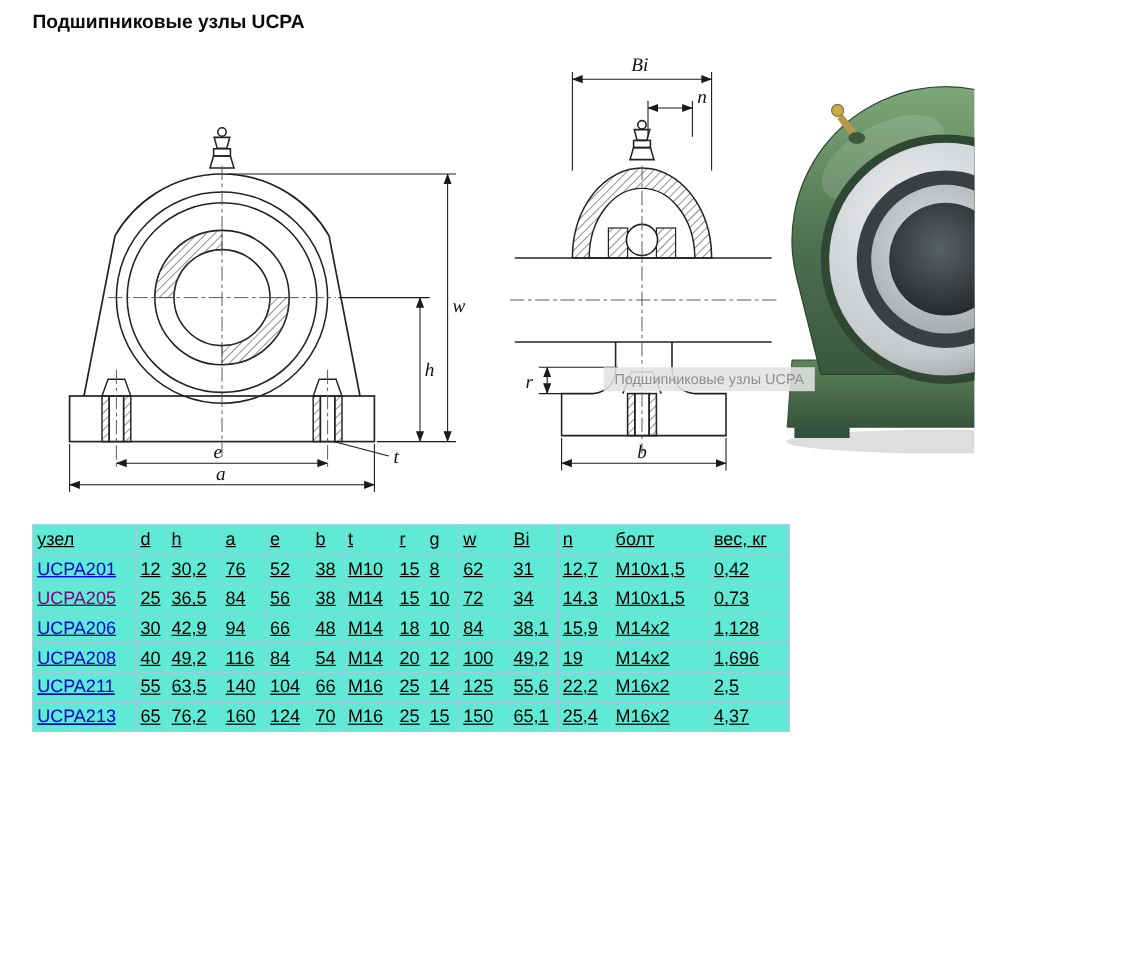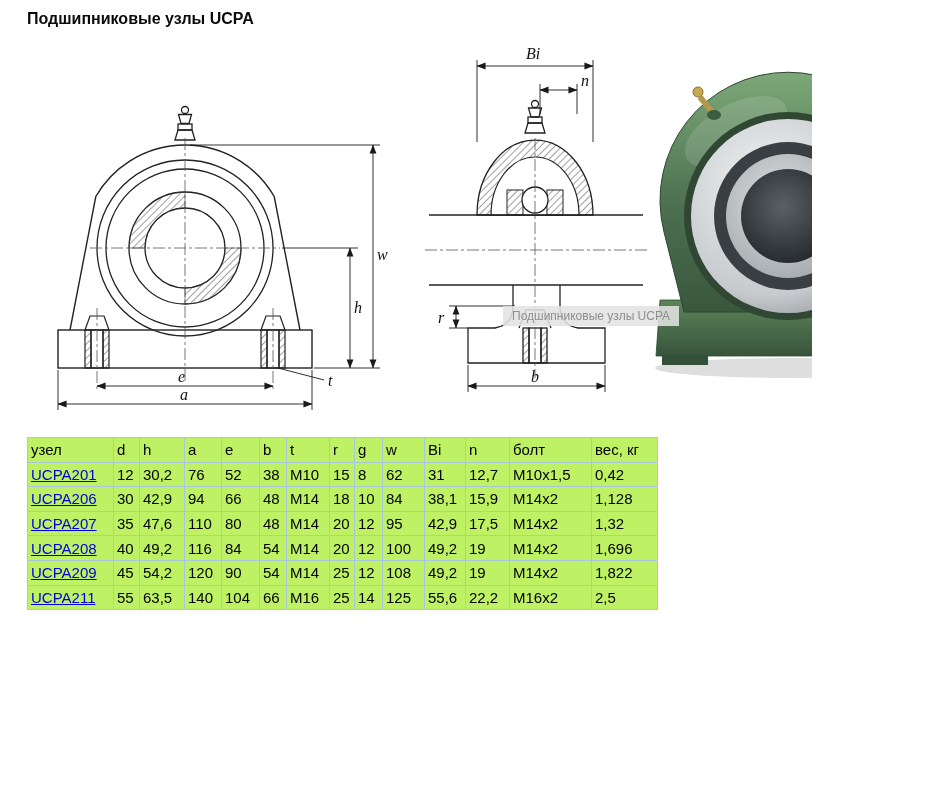--- a/index.html
+++ b/index.html
@@ -15,21 +15,21 @@
     font-size: 16px; font-weight: bold; color: #0b0b0b;
   }
   .watermark {
     position: absolute; left: 503px; top: 306px; z-index: 5;
     background: rgba(226,226,226,0.88); color: #8f8f8f;
     font-size: 12px; line-height: 14px; padding: 3px 9px; white-space: nowrap;
   }
   table.dims {
     position: absolute; left: 27px; top: 437px;
     border-collapse: collapse; table-layout: fixed;
-    font-size: 15px; background: #bef264;
+    font-size: 15px; background: #5eead4; text-decoration: underline;
   }
   .dims th, .dims td {
     border: 1px solid var(--table-border, #a9c6df);
     padding: 0 3px; height: 24.6px;
     font-weight: normal; text-align: left;
     white-space: nowrap; overflow: hidden;
   }
   .dims a { color: var(--link, #0000dd); text-decoration: underline; }
   .dims a.visited { color: var(--link-visited, #800080); }
   svg { display: block; }
@@ -288,95 +288,95 @@
           <td>M10</td>
           <td>15</td>
           <td>8</td>
           <td>62</td>
           <td>31</td>
           <td>12,7</td>
           <td>M10x1,5</td>
           <td>0,42</td>
         </tr>
         <tr>
+          <td><a href="#" class="visited">UCPA205</a></td>
+          <td>25</td>
+          <td>36,5</td>
+          <td>84</td>
+          <td>56</td>
+          <td>38</td>
+          <td>M14</td>
+          <td>15</td>
+          <td>10</td>
+          <td>72</td>
+          <td>34</td>
+          <td>14,3</td>
+          <td>M10x1,5</td>
+          <td>0,73</td>
+        </tr>
+        <tr>
           <td><a href="#">UCPA206</a></td>
           <td>30</td>
           <td>42,9</td>
           <td>94</td>
           <td>66</td>
           <td>48</td>
           <td>M14</td>
           <td>18</td>
           <td>10</td>
           <td>84</td>
           <td>38,1</td>
           <td>15,9</td>
           <td>M14x2</td>
           <td>1,128</td>
         </tr>
         <tr>
-          <td><a href="#">UCPA207</a></td>
-          <td>35</td>
-          <td>47,6</td>
-          <td>110</td>
-          <td>80</td>
-          <td>48</td>
-          <td>M14</td>
-          <td>20</td>
-          <td>12</td>
-          <td>95</td>
-          <td>42,9</td>
-          <td>17,5</td>
-          <td>M14x2</td>
-          <td>1,32</td>
-        </tr>
-        <tr>
           <td><a href="#">UCPA208</a></td>
           <td>40</td>
           <td>49,2</td>
           <td>116</td>
           <td>84</td>
           <td>54</td>
           <td>M14</td>
           <td>20</td>
           <td>12</td>
           <td>100</td>
           <td>49,2</td>
           <td>19</td>
           <td>M14x2</td>
           <td>1,696</td>
         </tr>
         <tr>
-          <td><a href="#">UCPA209</a></td>
-          <td>45</td>
-          <td>54,2</td>
-          <td>120</td>
-          <td>90</td>
-          <td>54</td>
-          <td>M14</td>
-          <td>25</td>
-          <td>12</td>
-          <td>108</td>
-          <td>49,2</td>
-          <td>19</td>
-          <td>M14x2</td>
-          <td>1,822</td>
-        </tr>
-        <tr>
           <td><a href="#">UCPA211</a></td>
           <td>55</td>
           <td>63,5</td>
           <td>140</td>
           <td>104</td>
           <td>66</td>
           <td>M16</td>
           <td>25</td>
           <td>14</td>
           <td>125</td>
           <td>55,6</td>
           <td>22,2</td>
           <td>M16x2</td>
           <td>2,5</td>
         </tr>
+        <tr>
+          <td><a href="#">UCPA213</a></td>
+          <td>65</td>
+          <td>76,2</td>
+          <td>160</td>
+          <td>124</td>
+          <td>70</td>
+          <td>M16</td>
+          <td>25</td>
+          <td>15</td>
+          <td>150</td>
+          <td>65,1</td>
+          <td>25,4</td>
+          <td>M16x2</td>
+          <td>4,37</td>
+        </tr>
       </tbody>
   </table>
 
 </div>
 
 </body></html>

